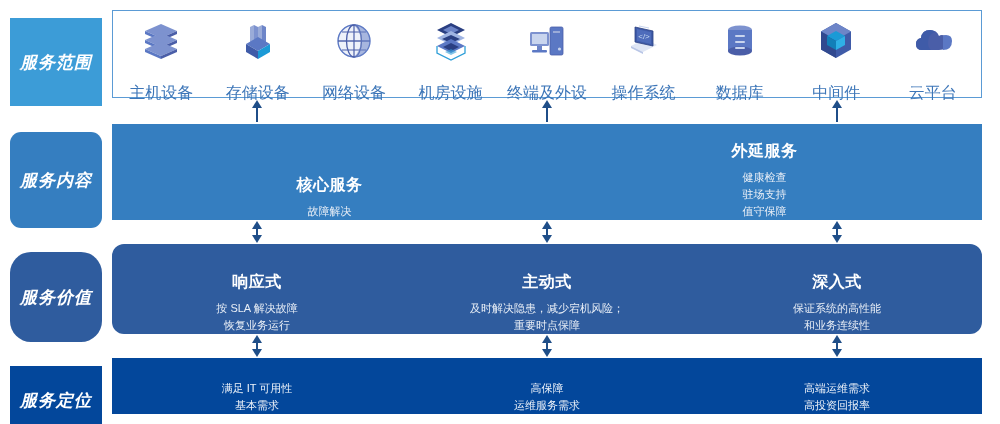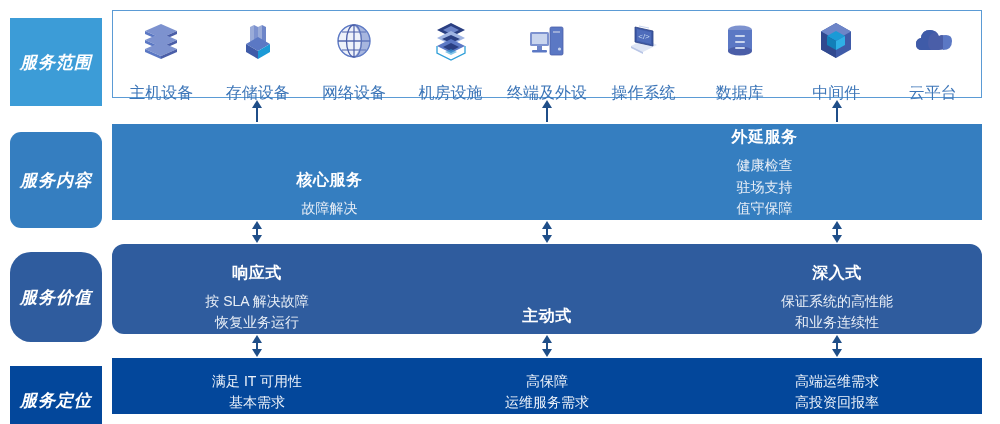--- a/index.html
+++ b/index.html
@@ -75,21 +75,21 @@
 
   
   .blk-title {
     font-size: 16px;
     font-weight: bold;
     color: #ffffff;
     margin-bottom: 7px;
     letter-spacing: 0.5px;
   }
   .blk-lines {
-    font-size: 14px;
+    font-size: 11px;
     color: #e8eef6;
     line-height: 1.55;
   }
   .blk-lines div { white-space: nowrap; }
 
   .positioning .blk-lines { color: #eef3fa; }
 
   
   .conn { position: absolute; }
   .conn svg { display: block; }
@@ -330,20 +330,24 @@
     <div class="cols">
       <div class="col">
         <div class="blk-title">响应式</div>
         <div class="blk-lines">
           <div>按 SLA 解决故障</div>
           <div>恢复业务运行</div>
         </div>
       </div>
       <div class="col">
         <div class="blk-title">主动式</div>
+        <div class="blk-lines">
+          <div>及时解决隐患，减少宕机风险；</div>
+          <div>重要时点保障</div>
+        </div>
       </div>
       <div class="col">
         <div class="blk-title">深入式</div>
         <div class="blk-lines">
           <div>保证系统的高性能</div>
           <div>和业务连续性</div>
         </div>
       </div>
     </div>
   </div>

